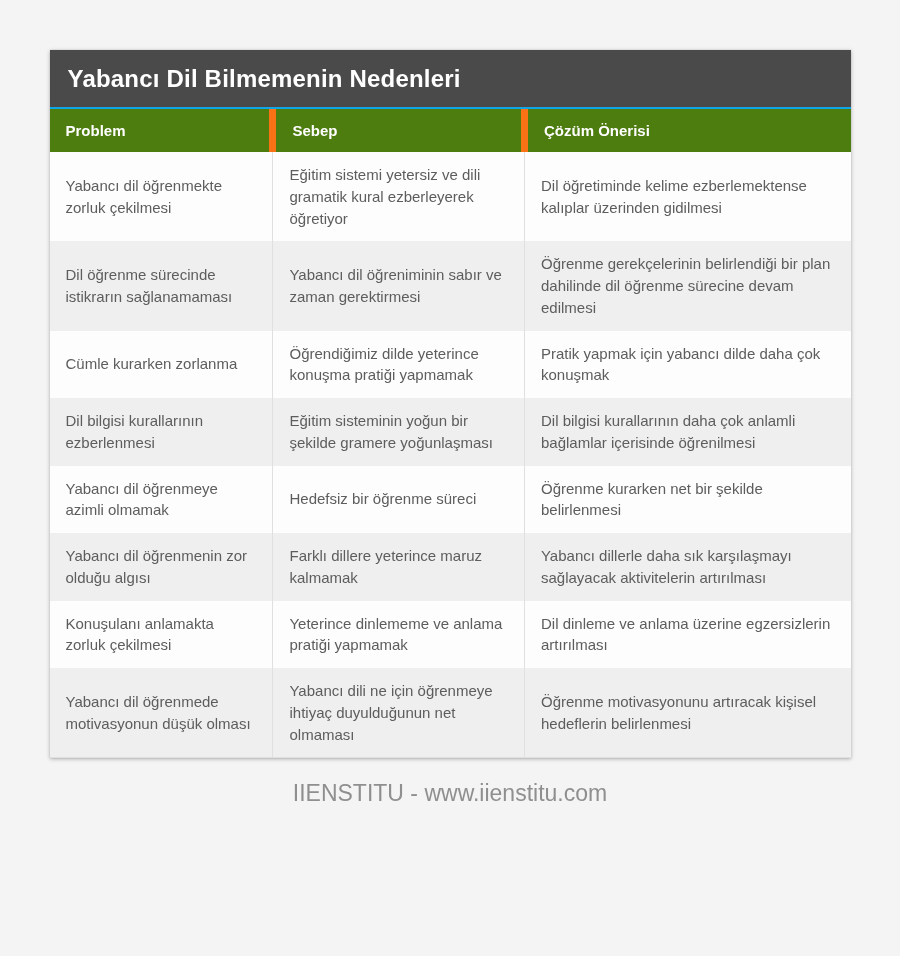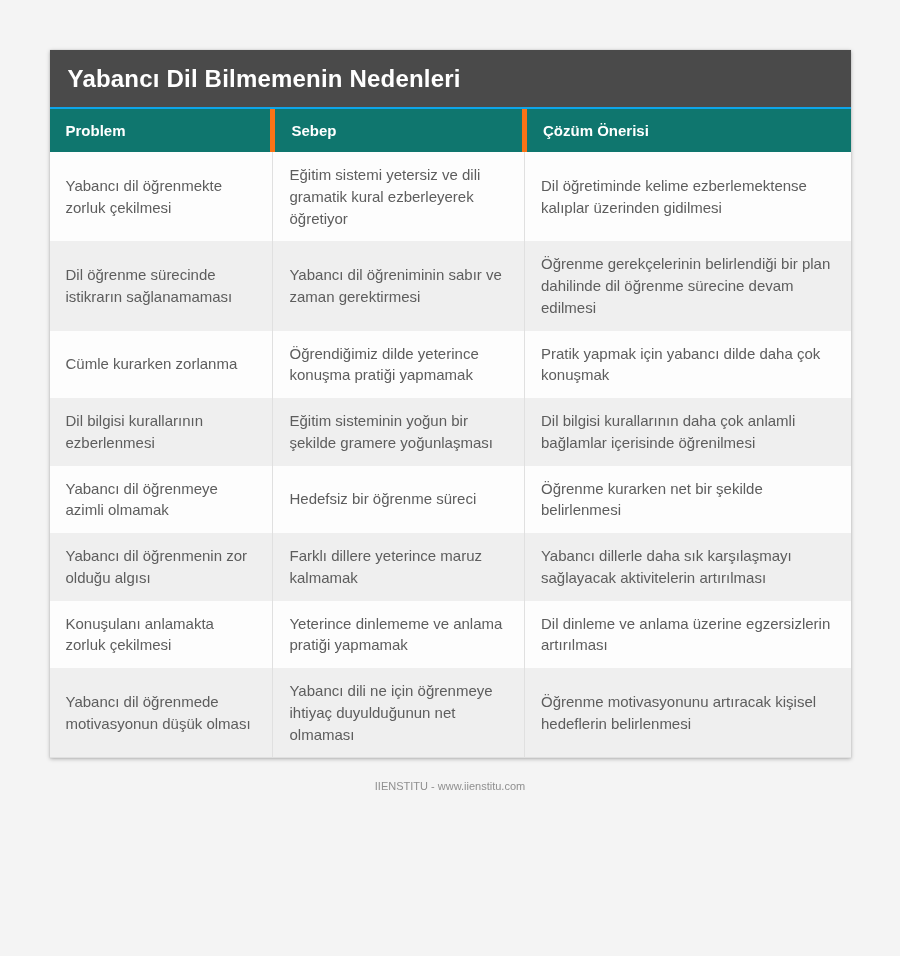--- a/index.html
+++ b/index.html
@@ -28,44 +28,44 @@
   }
   table {
     width: 100%;
     border-collapse: collapse;
     table-layout: fixed;
   }
   col.c1 { width: 27.9%; }
   col.c2 { width: 31.4%; }
   col.c3 { width: 40.7%; }
   thead th {
-    background: #0f766e;
+    background: #4d7c0f;
     color: #ffffff;
     font-size: 15px;
     font-weight: bold;
     text-align: left;
     padding: 13px 16px;
   }
-  thead th + th { border-left: 5px solid #f97316; }
+  thead th + th { border-left: 7px solid #f97316; }
   tbody td {
     font-size: 15px;
     color: #5d5d5d;
     padding: 12px 16px;
     line-height: 1.45;
     vertical-align: middle;
     word-wrap: break-word;
   }
   tbody td + td { border-left: 1px solid #e0e0e0; }
   tbody tr:nth-child(odd)  { background: #fdfdfd; }
   tbody tr:nth-child(even) { background: #efefef; }
   tbody tr:last-child td { border-bottom: 1px solid #e0e0e0; }
   .footer {
     text-align: center;
     color: #8f8f8f;
-    font-size: 11px;
+    font-size: 23px;
     margin-top: 22px;
   }
 </style>
 </head>
 <body>
 
 <div class="card">
   <div class="title-bar">Yabancı Dil Bilmemenin Nedenleri</div>
   <table>
     <colgroup>

